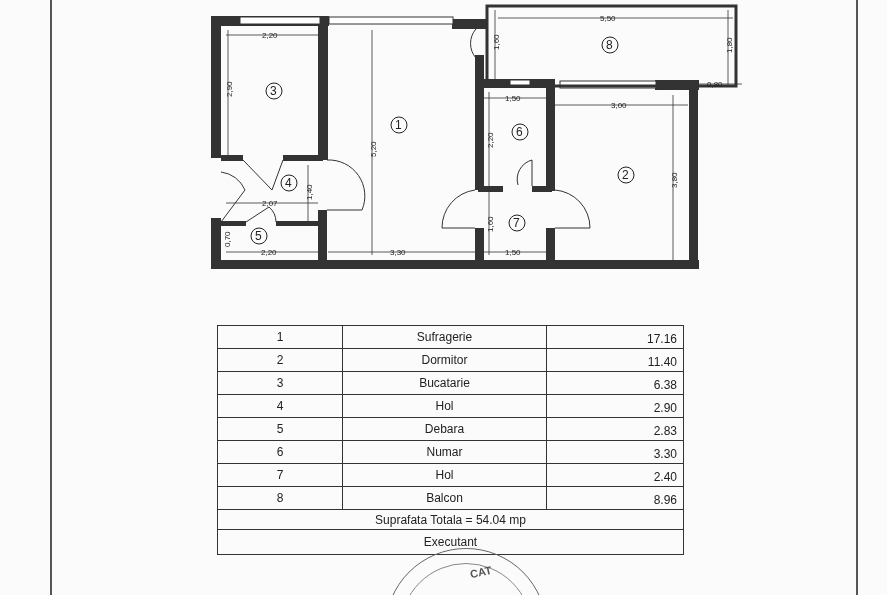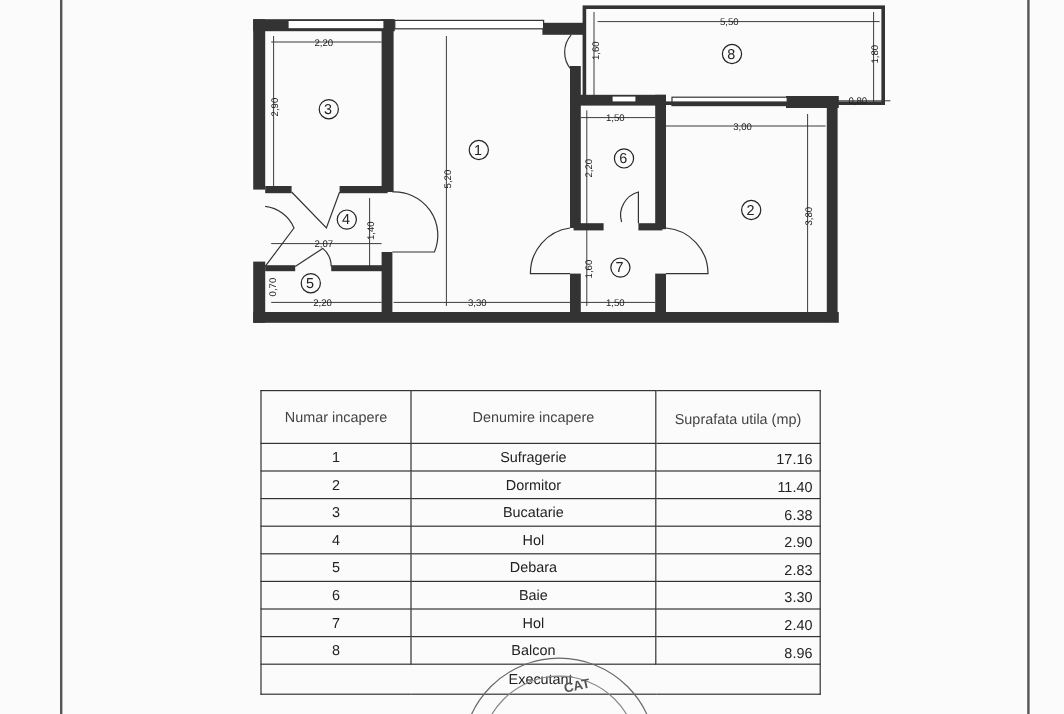--- a/index.html
+++ b/index.html
@@ -135,25 +135,20 @@
   <text class="rnum" x="270" y="95">3</text>
   <text class="rnum" x="285" y="187">4</text>
   <text class="rnum" x="255" y="240">5</text>
   <text class="rnum" x="516" y="136">6</text>
   <text class="rnum" x="513" y="227">7</text>
   <text class="rnum" x="606" y="49">8</text>
 </svg>
 
 <table class="rooms">
   <tbody>
-      <tr class="head">
-    <td class="c1">Numar incapere</td>
-    <td class="c2" style="text-align:center">Denumire incapere</td>
-    <td class="c3">Suprafata utila (mp)</td>
-  </tr>
   <tr>
     <td class="c1">1</td>
     <td class="c2">Sufragerie</td>
     <td class="c3">17.16</td>
   </tr>
   <tr>
     <td class="c1">2</td>
     <td class="c2">Dormitor</td>
     <td class="c3">11.40</td>
   </tr>
@@ -167,34 +162,37 @@
     <td class="c2">Hol</td>
     <td class="c3">2.90</td>
   </tr>
   <tr>
     <td class="c1">5</td>
     <td class="c2">Debara</td>
     <td class="c3">2.83</td>
   </tr>
   <tr>
     <td class="c1">6</td>
-    <td class="c2">Baie</td>
+    <td class="c2">Numar</td>
     <td class="c3">3.30</td>
   </tr>
   <tr>
     <td class="c1">7</td>
     <td class="c2">Hol</td>
     <td class="c3">2.40</td>
   </tr>
   <tr>
     <td class="c1">8</td>
     <td class="c2">Balcon</td>
     <td class="c3">8.96</td>
   </tr>
   <tr>
+    <td colspan="3" class="span">Suprafata Totala = 54.04 mp</td>
+  </tr>
+  <tr>
     <td colspan="3" class="span" style="height:24px">Executant</td>
   </tr>
 </tbody>
   </table>
 
 <div class="stamp"></div>
 <div class="stamp-inner"></div>
 <div class="stamp-text">CAT</div>
 
 </body></html>

